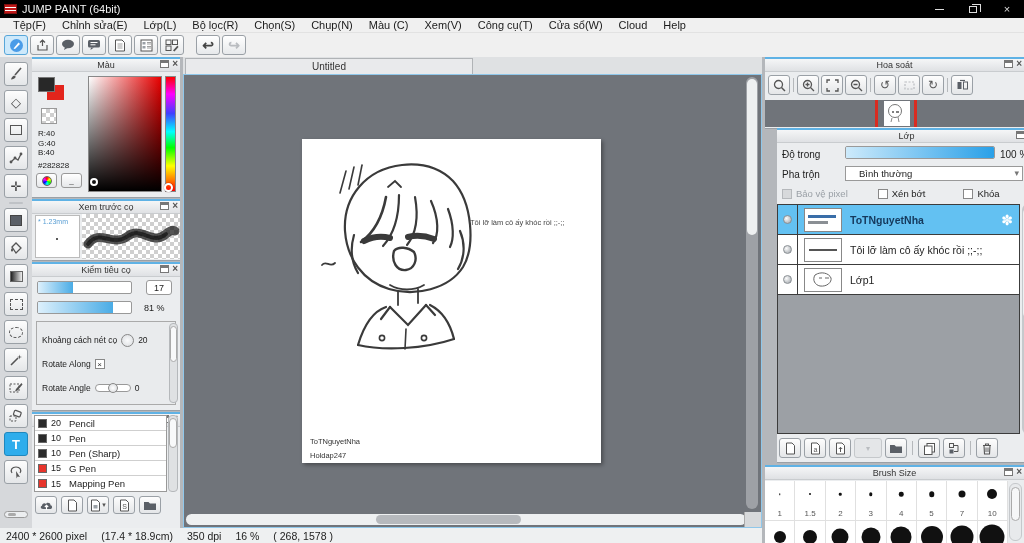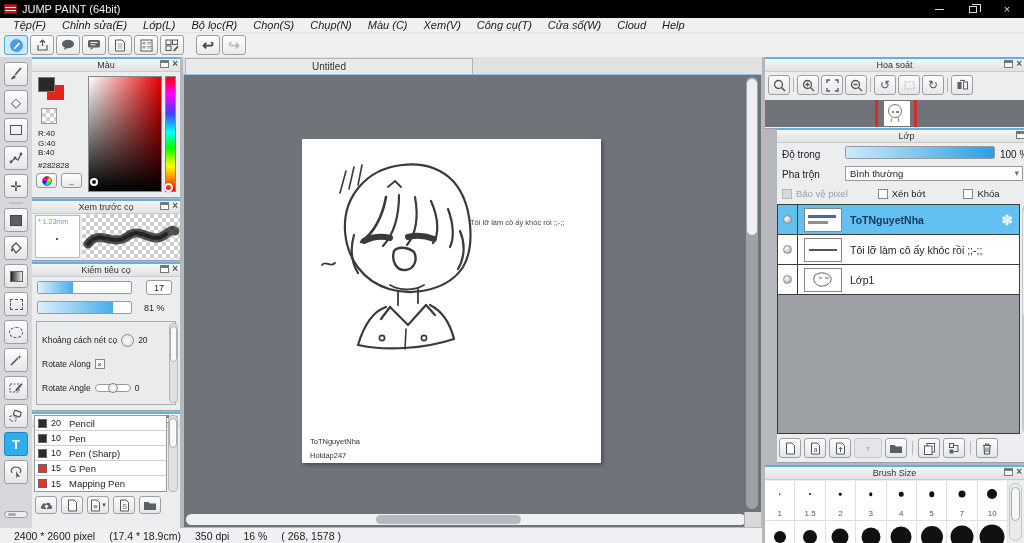--- a/index.html
+++ b/index.html
@@ -10,21 +10,21 @@
   .titlebar { position:absolute; left:0; top:0; width:1024px; height:18px; background:#000; color:#fff; display:flex; align-items:center; }
   .applogo { width:13px; height:10px; margin:0 5px 0 4px; background:repeating-linear-gradient(#c01818 0 2px, #fff 2px 3px); border:1px solid #801010; }
   .titletext { font-size:11px; color:#f2f2f2; }
   .winbtns { margin-left:auto; display:flex; height:100%; }
   .winbtn { width:34px; height:100%; display:flex; align-items:center; justify-content:center; color:#ddd; font-size:11px; }
   .minglyph { width:9px; height:1px; background:#ddd; }
   .restglyph { width:8px; height:7px; border:1px solid #ddd; position:relative; }
   .restglyph:before { content:""; position:absolute; left:2px; top:-3px; width:8px; height:7px; border:1px solid #ddd; border-left:none; border-bottom:none; }
 
   
-  .menubar { position:absolute; left:0; top:18px; width:1024px; height:15px; background:#f0f0f0; display:flex; align-items:center; padding-left:5px; border-bottom:1px solid #e2e2e2;font-style:italic; }
+  .menubar { position:absolute; left:0; top:18px; width:1024px; height:15px; background:#f0f0f0; display:flex; align-items:center; padding-left:5px; border-bottom:1px solid #e2e2e2; }
   .menuitem { padding:0 8px; font-size:11px; color:#1a1a1a; line-height:15px; }
 
   
   .toolbar { position:absolute; left:0; top:33px; width:1024px; height:24px; background:#f0f0f0; display:flex; align-items:center; padding-left:4px; gap:2px; }
   .tbtn { width:24px; height:20px; border:1px solid #9aa0a6; border-radius:3px; background:linear-gradient(#ffffff,#e7e9eb); display:flex; align-items:center; justify-content:center; color:#555; }
   .tbtn.active { background:#cde9fb; border-color:#58a6d8; }
   .tbtn.disabled { color:#b9bcc0; }
   .tb-gap { width:8px; }
   .undoglyph { font-size:14px; color:#444; font-weight:bold; }
   .redoglyph { font-size:14px; color:#b9bcc0; font-weight:bold; }
@@ -129,21 +129,21 @@
   .nav-sep { width:1px; height:14px; background:#b5b8bb; margin:0 1px; }
   .nav-strip { position:absolute; left:0; top:41px; width:259px; height:27px; background:#70747a; }
   .nav-thumb { position:absolute; left:119px; top:1px; width:26px; height:25px; background:#fff; }
   .nav-redline { position:absolute; top:0; width:3px; height:27px; background:#d92b20; }
 
   
   #layerPanel { left:765px; top:128px; width:259px; height:334px;margin-left:12px; }
   .lrow { position:absolute; left:0; font-size:10px; color:#222; }
   .l-opacity-slider { position:absolute; left:68px; top:16px; width:150px; height:13px; border:1px solid #999; background:#fff; border-radius:2px; overflow:hidden; }
   .l-opacity-slider .fill { height:100%; width:100%; background:linear-gradient(90deg,#cdeafb,#29a0e8); }
-  .l-blend { position:absolute; left:68px; top:36px; width:178px; height:15px; border:1px solid #999; background:#fff; font-size:9.5px; line-height:13px; padding-left:4px; color:#222; }
+  .l-blend { position:absolute; left:68px; top:36px; width:178px; height:15px; border:1px solid #999; background:#fff; font-size:9.5px; line-height:13px; padding-left:13px; color:#222; }
   .l-blend .arrow { position:absolute; right:3px; top:0; color:#777; font-size:9px; }
   .lcb-row { position:absolute; left:5px; top:58px; display:flex; align-items:center; font-size:9.5px; gap:4px; }
   .lcb { width:10px; height:10px; border:1px solid #888; background:#fff; }
   .lcb.disabled { background:#d7d9db; border-color:#b5b8bb; }
   .lab-dis { color:#9aa0a6; }
   .layer-list { position:absolute; left:0px; top:74px; width:243px; height:230px; background:#9ca0a5; border:1px solid #3c3c3c; }
   .layer-row { display:flex; align-items:center; height:30px; background:#fff; border-bottom:1px solid #3c3c3c; position:relative; }
   .layer-row.selected { background:#63c1f2; }
   .eyecell { width:20px; height:100%; border-right:1px solid #3c3c3c; display:flex; align-items:center; justify-content:center; }
   .eyedot { width:9px; height:9px; border-radius:50%; background:radial-gradient(circle at 35% 35%, #fdfdfd, #9aa0a6); border:1px solid #8a8f94; }
@@ -167,21 +167,21 @@
   .size-row { display:flex; }
   .size-cell { width:30.4px; height:40px; border-right:1px solid #e0e0e0; border-bottom:1px solid #e0e0e0; position:relative; }
   .size-cell .dot { position:absolute; left:50%; top:13px; transform:translate(-50%,-50%); background:#111; border-radius:50%; }
   .size-cell .slabel { position:absolute; left:0; right:0; bottom:2px; text-align:center; font-size:8px; color:#555; }
   .size-cell2 { width:30.4px; height:24px; border-right:1px solid #e0e0e0; position:relative; }
   .size-cell2 .dot { position:absolute; left:50%; top:16px; transform:translate(-50%,-50%); background:#111; border-radius:50%; }
   .size-scroll { position:absolute; right:2px; top:16px; width:13px; height:58px; background:#e8eaec; border:1px solid #c5c8cb; border-radius:6px; }
   .size-scroll i { position:absolute; left:1px; top:3px; width:9px; height:34px; background:#f6f7f8; border:1px solid #aaa; border-radius:5px; }
 
   
-  .statusbar { position:absolute; left:0; top:528px; width:762px; height:15px; background:#eef0f1; display:flex; align-items:center; gap:14px; padding-left:14px; font-size:10.5px; color:#222; }
+  .statusbar { position:absolute; left:0; top:528px; width:762px; height:15px; background:#eef0f1; display:flex; align-items:center; gap:14px; padding-left:6px; font-size:10.5px; color:#222; }
 
   svg { display:block; }
 </style>
 </head>
 <body>
 
 <div class="titlebar">
   <div class="applogo"></div>
   <div class="titletext">JUMP PAINT (64bit)</div>
   <div class="winbtns">

